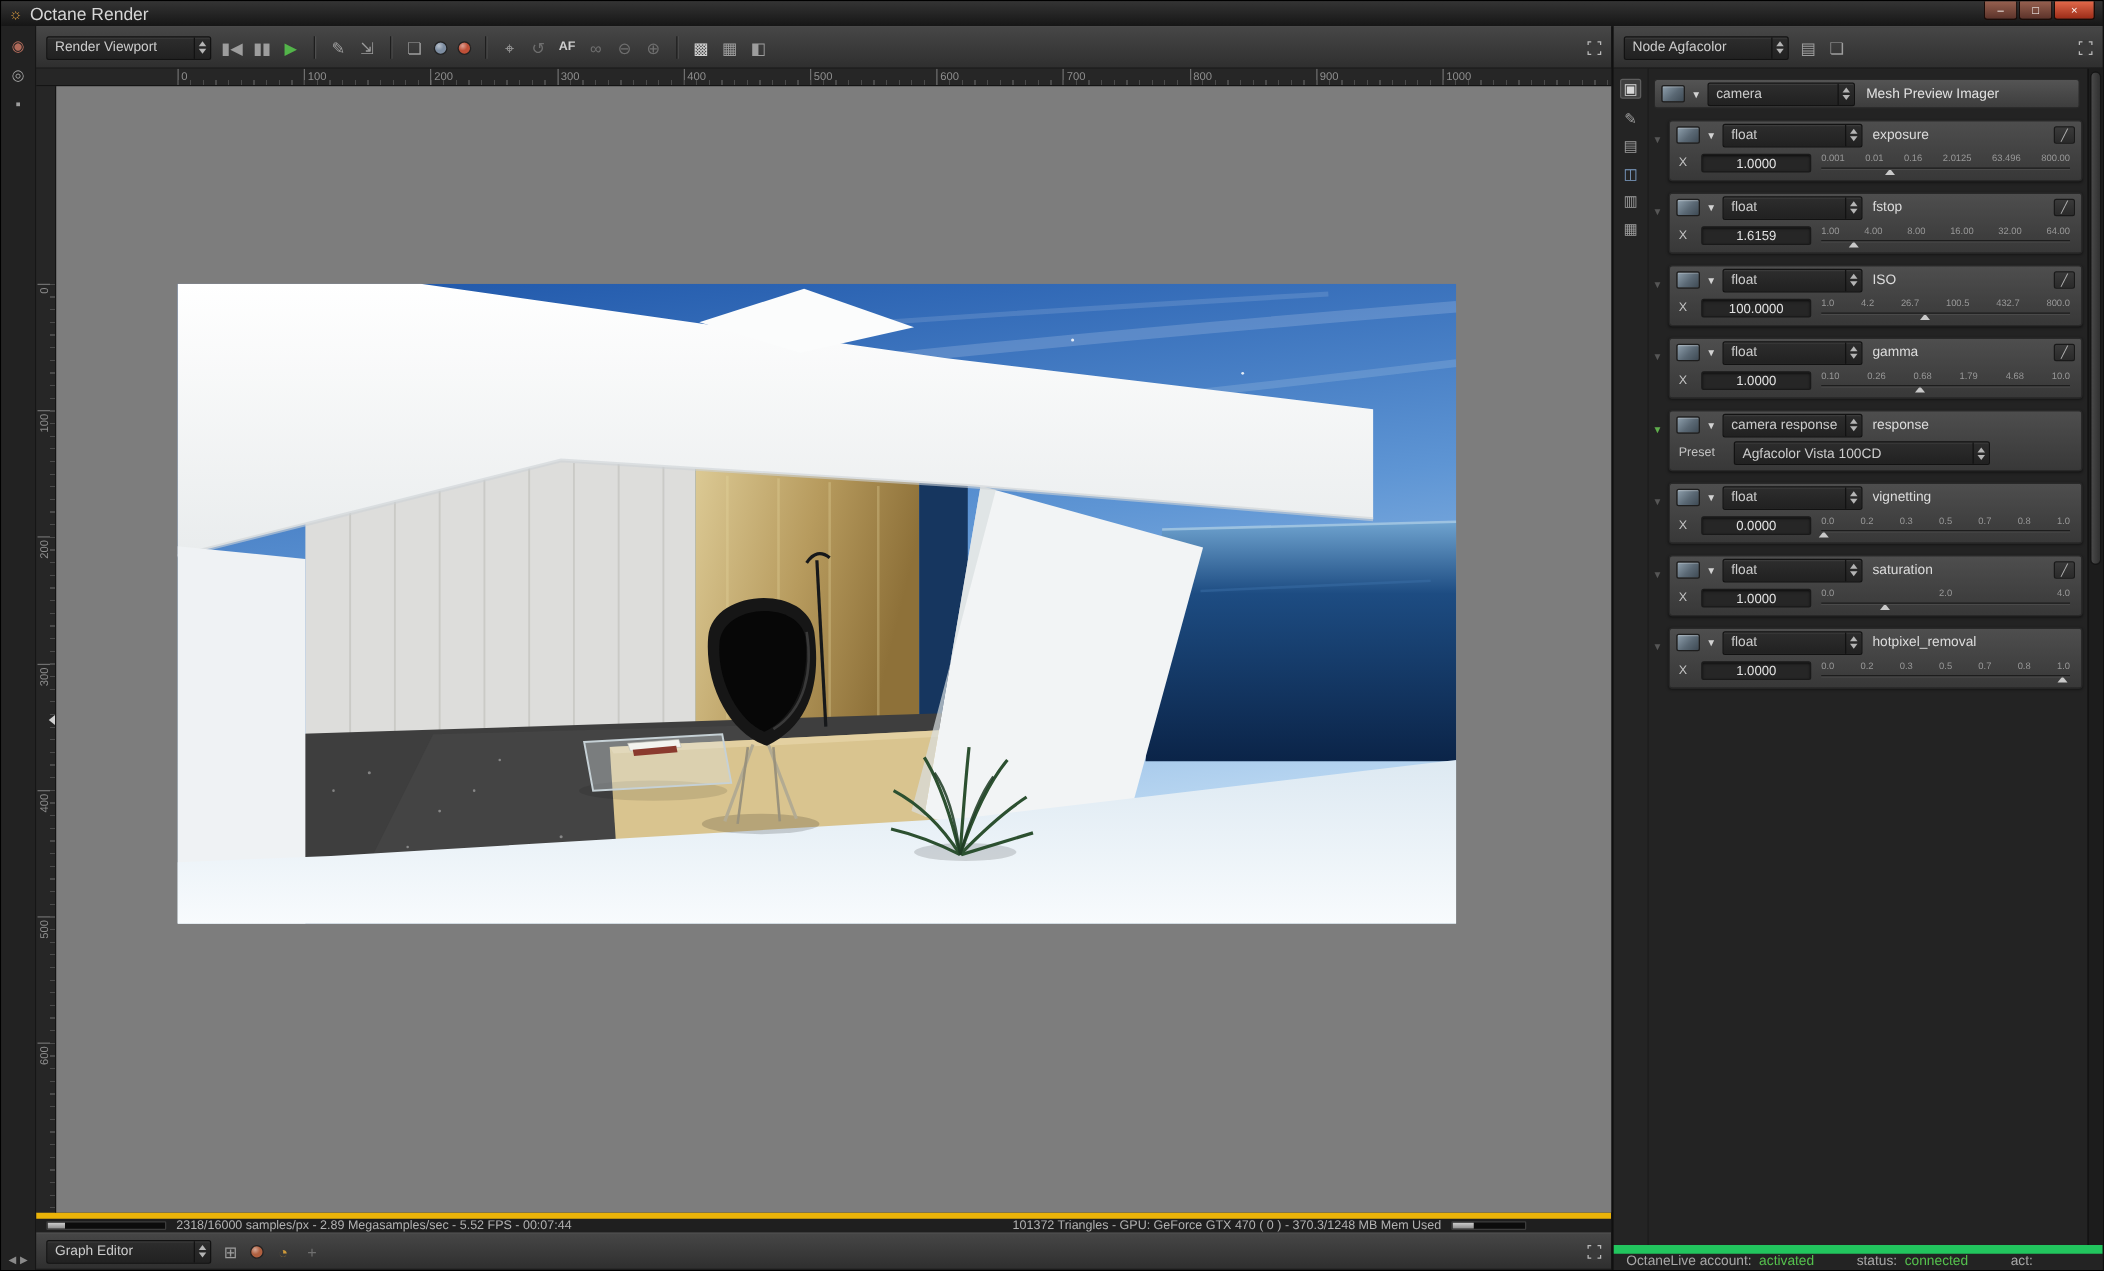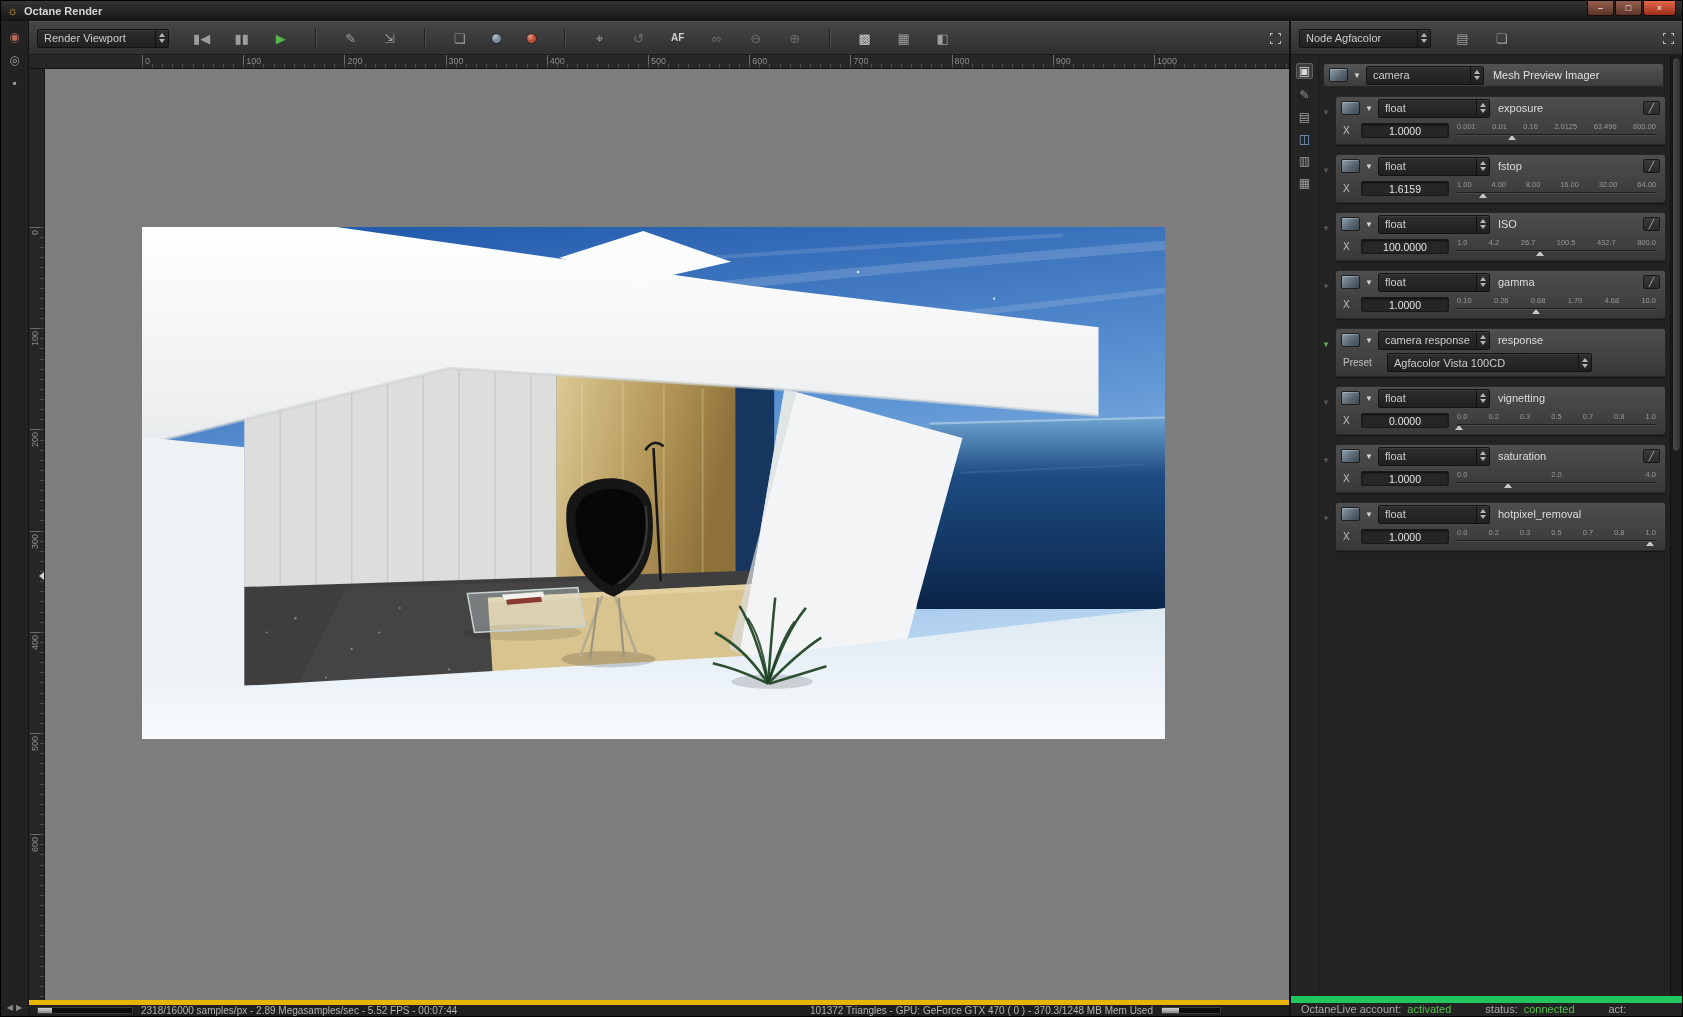--- a/index.html
+++ b/index.html
@@ -3,21 +3,21 @@
 <meta charset="utf-8">
 <style>
 *{box-sizing:border-box;margin:0;padding:0}
 html,body{width:1683px;height:1017px;overflow:hidden;background:#000;
  font-family:"Liberation Sans","DejaVu Sans",sans-serif}
 #app{width:1683px;height:1017px;display:flex;flex-direction:column;background:#2a2a2a;border:1px solid #000}
 
 
 .titlebar{height:20px;background:linear-gradient(#343434,#151515);display:flex;align-items:center;padding:0 6px;flex:none}
 .app-icon{color:#d89a40;font-size:12px;margin-right:6px;line-height:1}
-.title-text{font-size:11px;font-weight:bold;color:#d6d6d6}
+.title-text{font-size:14px;font-weight:normal;color:#d6d6d6}
 .win-btns{margin-left:auto;display:flex;gap:1px;align-self:flex-start}
 .wbtn{width:27px;height:15px;border:1px solid #1a0c08;border-top:none;border-radius:0 0 3px 3px;
  display:flex;align-items:center;justify-content:center;font-size:9px;color:#fff;cursor:pointer;
  background:linear-gradient(#96604f,#5c332a)}
 .wbtn.close{background:linear-gradient(#e2694a,#9c2c18);width:33px}
 
 
 .menubar{height:24px;background:#282828;border-bottom:1px solid #191919;display:flex;align-items:center;padding:0 4px;flex:none}
 .menu-item{font-size:12px;color:#cfcfcf;padding:3px 10px;border-radius:2px;cursor:pointer}
 
@@ -29,21 +29,21 @@
 .dock-spacer{flex:1}
 .dock-arrows{display:flex;gap:3px;padding-bottom:4px}
 .dock-arrows span{font-size:8px;color:#8a8a8a;cursor:pointer}
 
 
 .center{flex:1;display:flex;flex-direction:column;min-width:0}
 
 
 .toolbar{height:34px;background:linear-gradient(#464646,#2f2f2f);border-top:1px solid #555;border-bottom:1px solid #1b1b1b;
  display:flex;align-items:center;padding:0 8px;flex:none;--tbbg:#3a3a3a}
-.tb-items{display:flex;align-items:center;gap:24px;flex:1;min-width:0}
+.tb-items{display:flex;align-items:center;gap:8px;flex:1;min-width:0}
 .tb-icon{font-size:13px;color:#9d9d9d;min-width:15px;text-align:center;line-height:1;cursor:pointer;white-space:nowrap}
 .tb-icon.dim{color:#6f6f6f}
 .tb-icon.dot{width:11px;height:11px;min-width:11px;border-radius:50%;border:1px solid #222}
 .tb-icon.tb-text{font-size:10px;font-weight:bold;color:#cfcfcf}
 .tb-sep{width:1px;height:18px;background:#1e1e1e;box-shadow:1px 0 0 #4e4e4e;margin:0 3px}
 
 
 .dd{height:19px;background:linear-gradient(#2d2d2d,#212121);border:1px solid #121212;border-radius:2px;
  display:flex;align-items:center;box-shadow:inset 0 1px 0 rgba(255,255,255,.07);cursor:pointer;flex:none}
 .dd .lbl{flex:1;font-size:11px;color:#ccc;padding:0 6px;white-space:nowrap;overflow:hidden}
@@ -367,20 +367,36 @@
             <i id="rp-fill" style="width: 14.5%;"></i>
           </div>
         <span>2318/16000 samples/px - 2.89 Megasamples/sec - 5.52 FPS - 00:07:44</span>
         <span class="spacer"></span>
         <span>101372 Triangles - GPU: GeForce GTX 470 ( 0 ) - 370.3/1248 MB Mem Used</span>
         <div class="pbar membar">
             <i id="mem-fill" style="width: 30%;"></i>
           </div>
       </div>
 
+      <div class="toolbar" style="height:30px">
+        <div class="tb-items" id="ge-tb">
+            <div class="dd" style="width: 132px;">
+              <span class="lbl">Graph Editor</span>
+              <span class="step">
+                <i class="up"></i>
+                <i class="dn"></i>
+              </span>
+            </div>
+            <span class="tb-icon">⊞</span>
+            <span class="tb-icon dot" style="background: radial-gradient(circle at 35% 30%, rgba(255, 255, 255, 0.45), rgba(255, 255, 255, 0) 45%), rgb(176, 96, 64);"></span>
+            <span class="tb-icon" style="color: rgb(207, 154, 58);">◔</span>
+            <span class="tb-icon dim">+</span>
+          </div>
+        <span class="fs"></span>
+      </div>
 
 
 
     </div>
 
     <div class="right">
 
       <div class="toolbar">
         <div class="tb-items" id="ni-tb">
             <div class="dd" style="width: 132px;">

